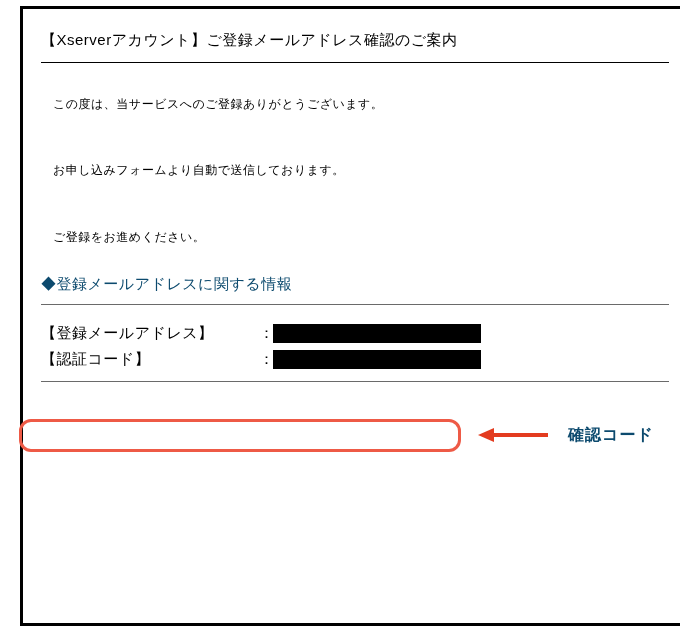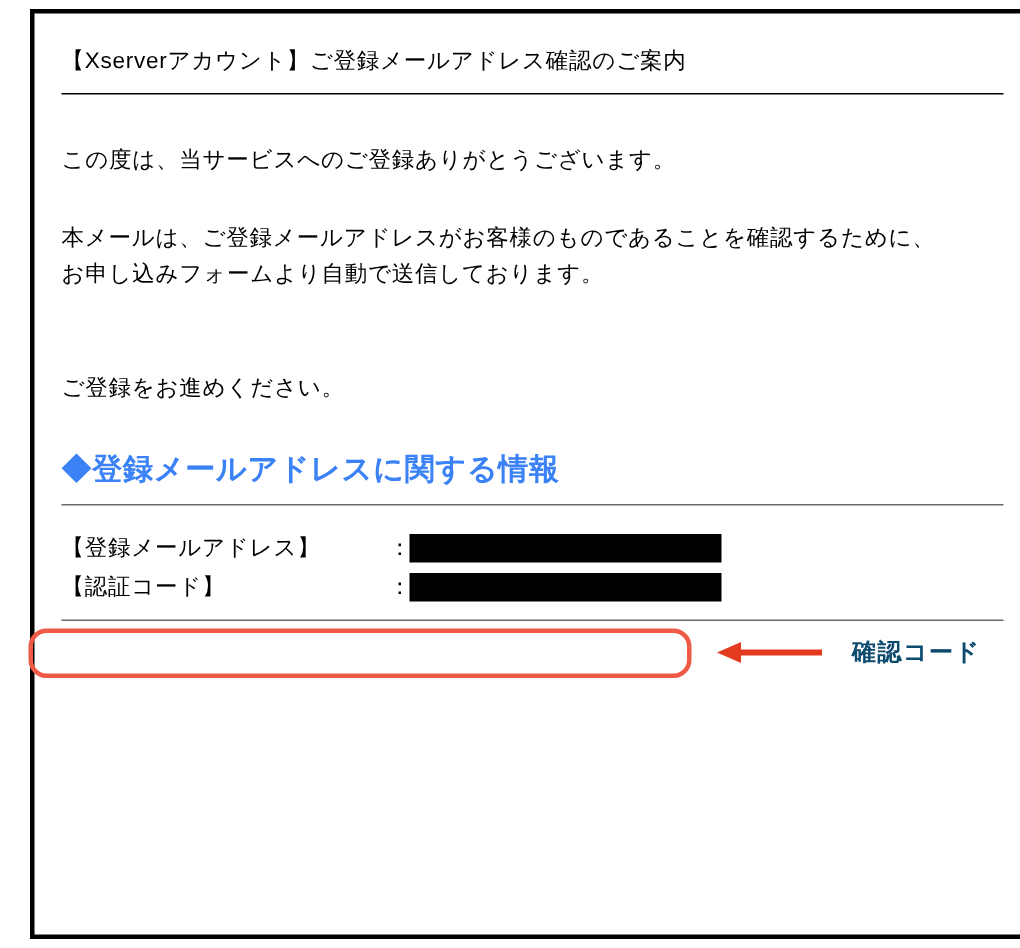--- a/index.html
+++ b/index.html
@@ -27,32 +27,31 @@
     letter-spacing: 0.5px;
     color: #000;
     margin: 0 0 12px 0;
   }
   .hr {
     border: none;
     border-top: 1px solid #000;
     margin: 0 0 32px 0;
   }
   .body-text {
-    font-size: 15px;
+    font-size: 12px;
     color: #000;
     line-height: 1.6;
     letter-spacing: 0.5px;
-    margin: 0 0 28px 0;
+    margin: 0 0 28px 12px;
   }
   .section-heading {
-    font-size: 20px;
-    color: #3b82f6;
+    font-size: 15px;
+    color: #0c4a6e;
     letter-spacing: 0.5px;
     margin: 0 0 10px 0;
-    font-weight: bold;
   }
   .thin-hr {
     border: none;
     border-top: 1px solid #6a6a6a;
     margin: 0 0 12px 0;
   }
   .info-row {
     display: flex;
     align-items: flex-end;
     font-size: 15px;
@@ -116,21 +115,21 @@
 <body>
 
 <div class="email-frame">
 
   <div class="subject">【Xserverアカウント】ご登録メールアドレス確認のご案内</div>
   <hr class="hr">
 
   <p class="body-text">この度は、当サービスへのご登録ありがとうございます。</p>
 
   <p class="body-text">
-    <span>本メールは、ご登録メールアドレスがお客様のものであることを確認するために、</span><br>
+    <br>
     <span>お申し込みフォームより自動で送信しております。</span>
   </p>
 
   <p class="body-text">
     <br>
     <span>ご登録をお進めください。</span>
   </p>
 
   <div class="section-heading">◆登録メールアドレスに関する情報</div>
   <hr class="thin-hr">

